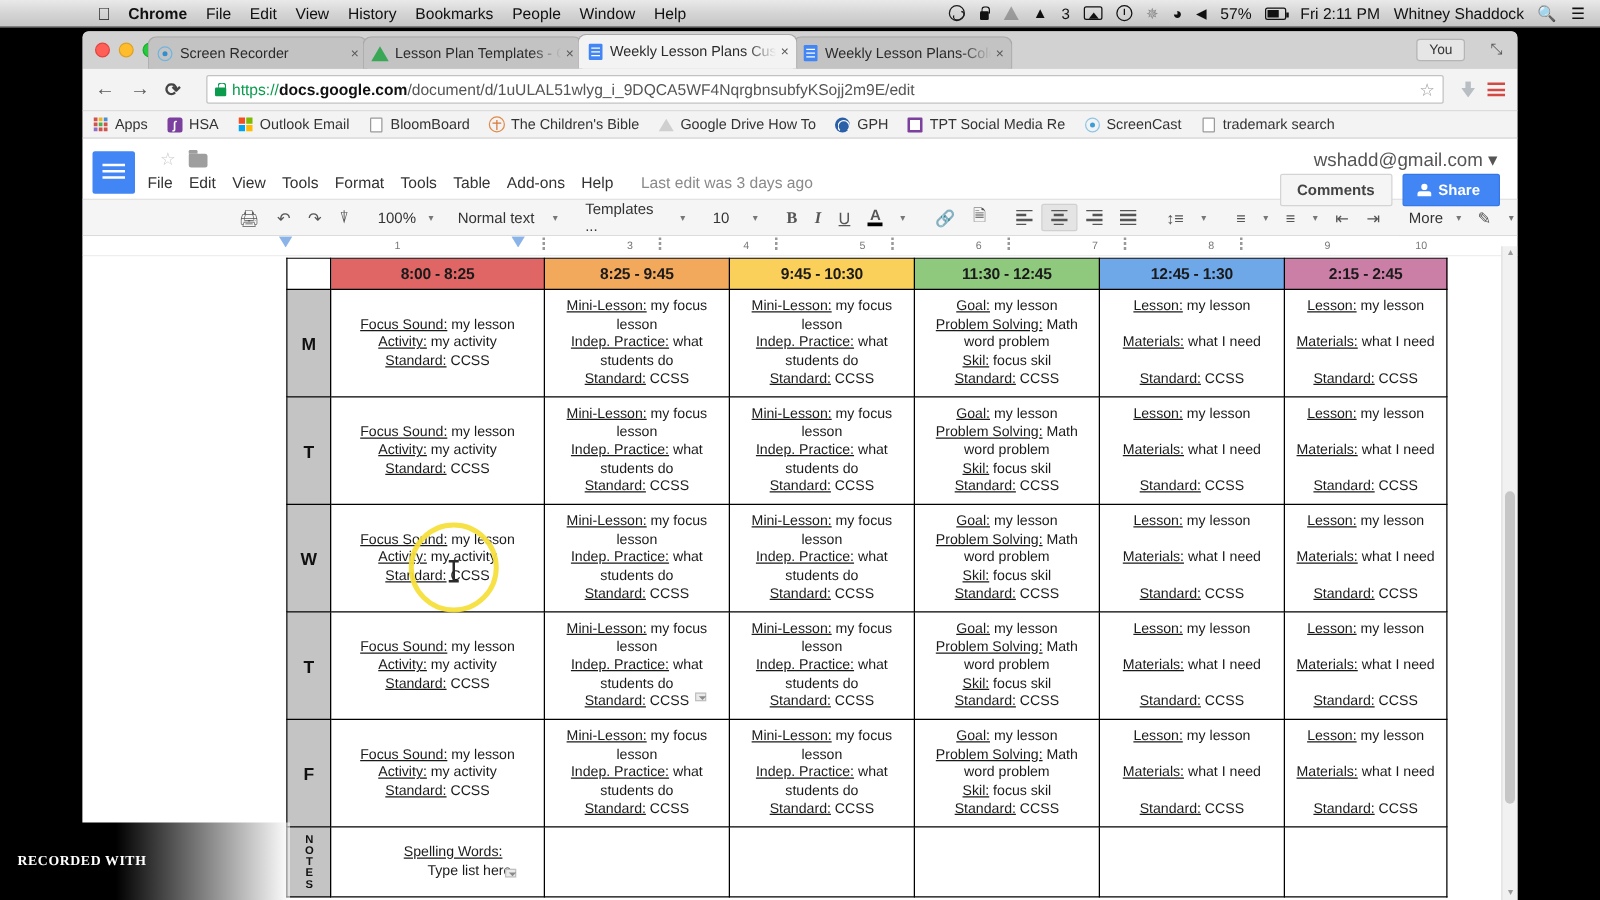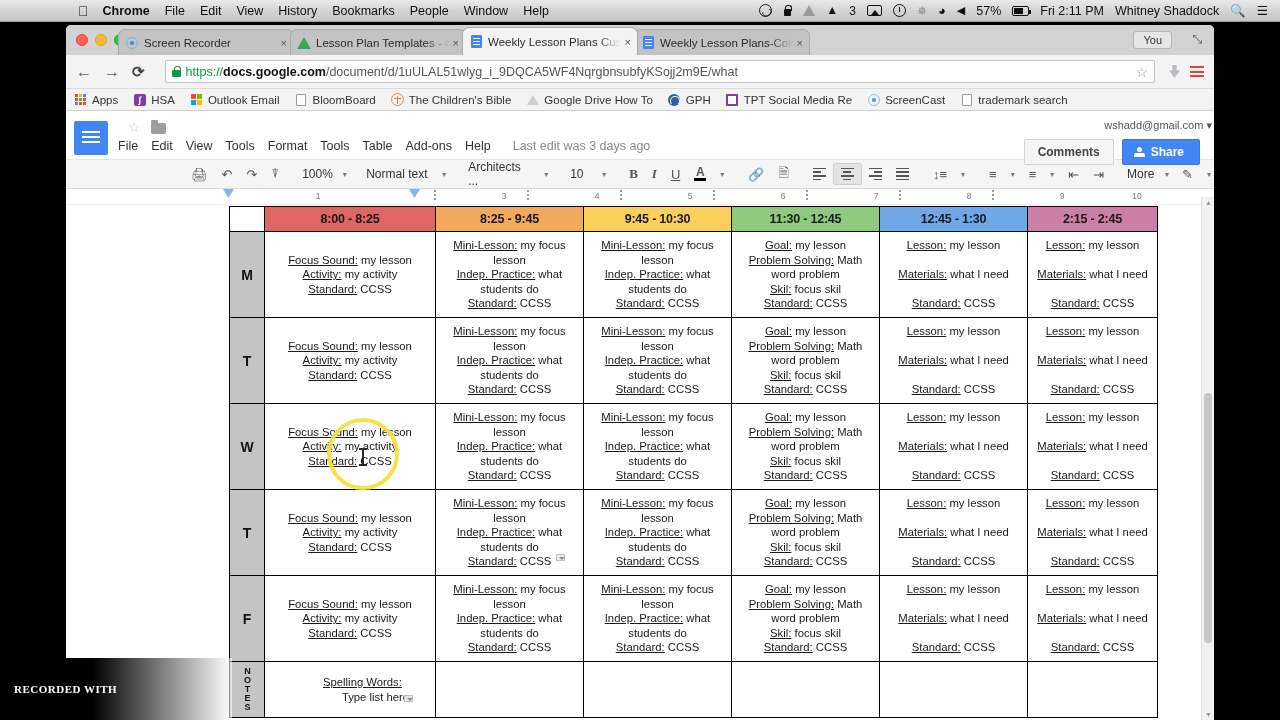--- a/index.html
+++ b/index.html
@@ -127,21 +127,21 @@
   .docs-head { height:48px; display:flex; align-items:flex-start; padding:8px 12px 0 0; position:relative;}
   .docs-logo { width:34px;height:34px;background:#4285f4;border-radius:2px;margin:2px 10px 0 8px;position:relative;flex:0 0 34px;}
   .docs-logo::after{content:"";position:absolute;left:8px;top:10px;width:18px;height:2px;background:#fff;box-shadow:0 5px 0 #fff,0 10px 0 #fff;}
   .docs-title { font-size:16.5px; color:#222; padding-top:2px; }
   .docs-star { color:#c9c9c9; font-size:14px; margin-left:10px;}
   .docs-folder{display:inline-block;width:15px;height:11px;background:#9e9e9e;border-radius:1px 2px 2px 2px;margin-left:10px;position:relative;top:1px;}
   .docs-folder::before{content:"";position:absolute;left:0;top:-3px;width:7px;height:3px;background:#9e9e9e;border-radius:1px 1px 0 0;}
   .docs-menu { display:flex; align-items:center; font-size:12.5px; color:#333; margin-top:4px; gap:0;}
   .docs-menu span { margin-right:13px; }
   .docs-menu .lastedit { color:#8a8a8a; margin-left:9px;}
-  .docs-acct{position:absolute;right:2px;top:8px;font-size:11px;color:#555;}
+  .docs-acct{position:absolute;right:16px;top:8px;font-size:15px;color:#555;}
   .docs-btns{position:absolute;right:14px;top:28px;display:flex;gap:8px;align-items:flex-end;}
   .btn-comments{background:#f5f5f5;border:1px solid #d4d4d4;border-radius:2px;font-size:12px;padding:5px 13px;color:#444;font-weight:bold;}
   .btn-share{background:#4285f4;border:1px solid #3578e5;border-radius:2px;font-size:12px;padding:5px 15px 5px 11px;color:#fff;font-weight:bold;display:flex;align-items:center;gap:6px;}
   .share-ic{width:11px;height:11px;position:relative;}
   .share-ic::before{content:"";position:absolute;left:3px;top:0;width:5px;height:5px;border-radius:50%;background:#fff;}
   .share-ic::after{content:"";position:absolute;left:0;top:6px;width:11px;height:4px;border-radius:2px 2px 0 0;background:#fff;}
 
   .toolbar { height:30px; background:#f5f5f5; border-top:1px solid #e3e3e3; border-bottom:1px solid #dcdcdc;
              display:flex; align-items:center; padding-left:118px; font-size:12px; color:#444; gap:0;}
   .tbi { padding:0 7px; display:flex; align-items:center; height:22px; color:#555; font-size:13px;}
@@ -287,21 +287,21 @@
     </div>
 
     <div class="navbar">
       <span class="navicon">←</span>
       <span class="navicon">→</span>
       <span class="navicon reload">⟳</span>
       <div class="omnibox">
         <span class="lockicon"></span>
         <span class="url-scheme">https://</span>
         <span class="url-host">docs.google.com</span>
-        <span class="url-path">/document/d/1uULAL51wlyg_i_9DQCA5WF4NqrgbnsubfyKSojj2m9E/what</span>
+        <span class="url-path">/document/d/1uULAL51wlyg_i_9DQCA5WF4NqrgbnsubfyKSojj2m9E/edit</span>
         <span class="star">☆</span>
       </div>
       <div class="navright">
         <span class="drop-ic"></span>
         <span class="hamburger">
             <i></i>
             <i></i>
             <i></i>
           </span>
       </div>
@@ -430,21 +430,21 @@
           <span>100%</span>
           <span class="cv">▾</span>
         </span>
         <span class="tbsep"></span>
         <span class="tbdrop" style="min-width:92px">
           <span>Normal text</span>
           <span class="cv">▾</span>
         </span>
         <span class="tbsep"></span>
         <span class="tbdrop" style="min-width:92px">
-          <span>Architects ...</span>
+          <span>Templates ...</span>
           <span class="cv">▾</span>
         </span>
         <span class="tbsep"></span>
         <span class="tbdrop" style="min-width:48px">
           <span>10</span>
           <span class="cv">▾</span>
         </span>
         <span class="tbsep"></span>
         <span class="tbi aletter" style="font-family:'Liberation Serif',serif">B</span>
         <span class="tbi aletter" style="font-style:italic;font-family:'Liberation Serif',serif">I</span>

